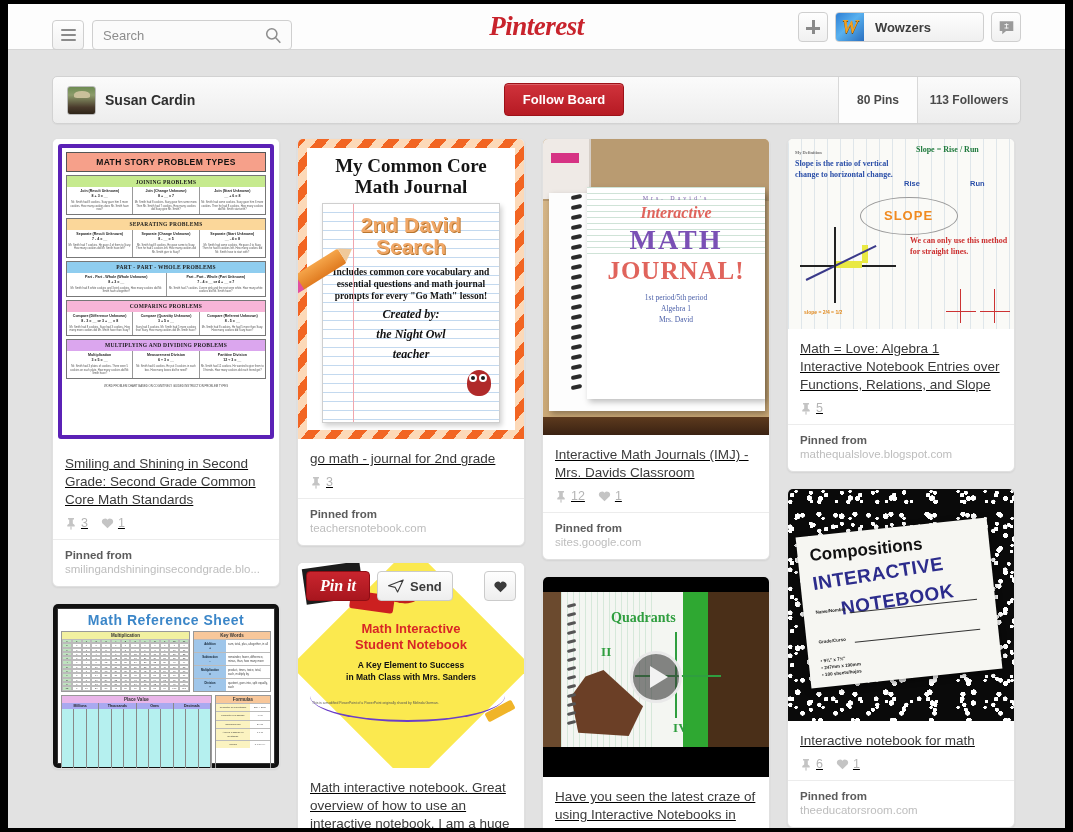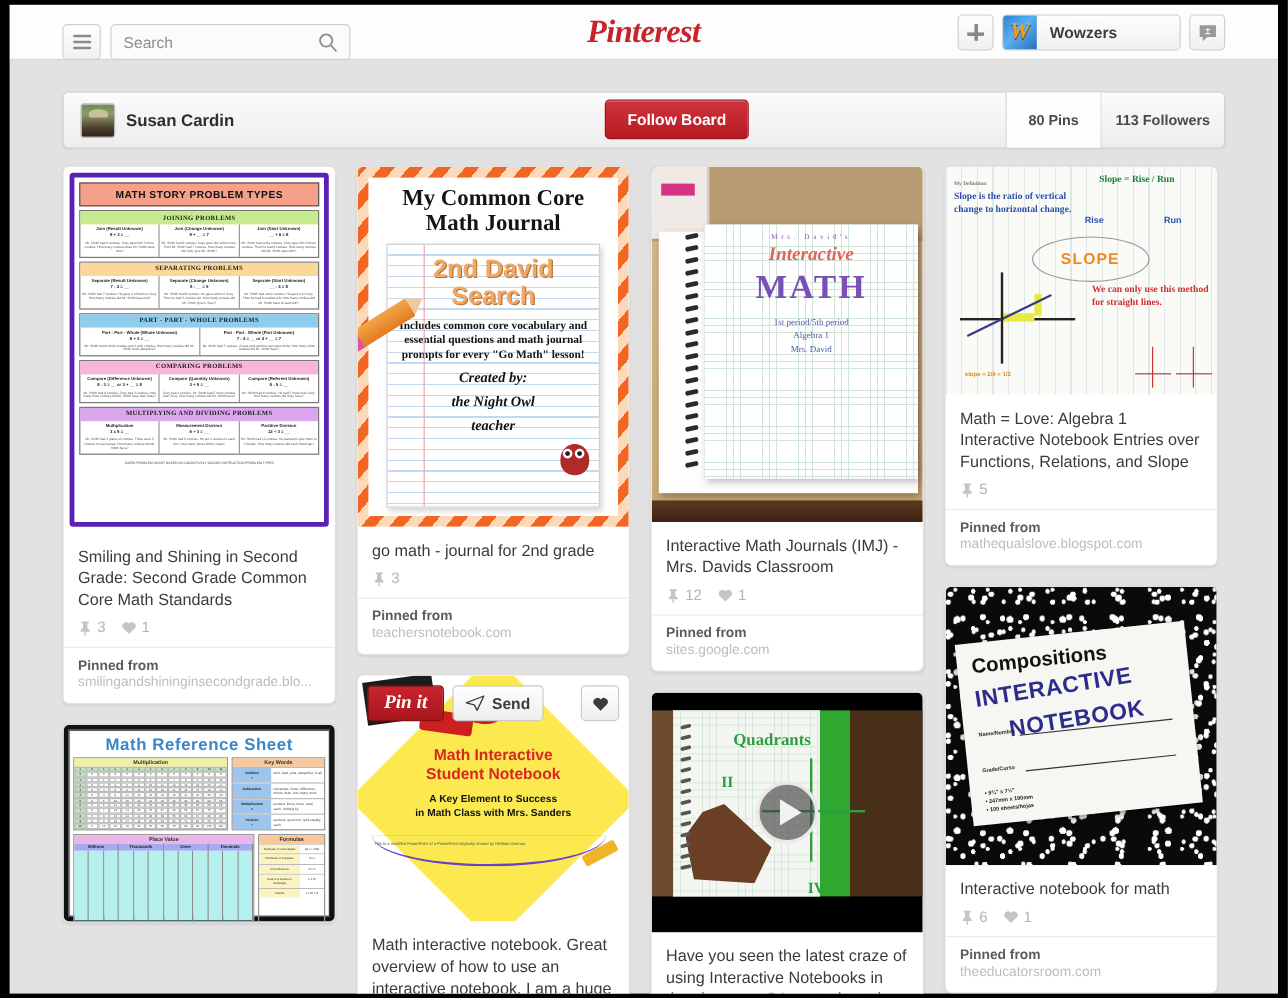--- a/index.html
+++ b/index.html
@@ -171,21 +171,21 @@
   .card {
     background: #fff;
     border: 1px solid #e0e0e0;
     border-radius: 6px;
     overflow: hidden;
     box-shadow: 0 1px 2px rgba(0,0,0,0.07);
     cursor: pointer;
     position: relative;
   }
   .card-img { width: 100%; display: block; position: relative; overflow: hidden; }
-  .card-body { padding: 11px 12px 9px 12px; }
+  .card-body { padding: 11px 12px 9px 12px; text-decoration: underline; }
   .card-title {
     font-size: 13.5px; line-height: 18px; color: #3b3b3b;
   }
   .card-stats { margin-top: 7px; display: flex; align-items: center; gap: 13px; }
   .stat { display:flex; align-items:center; gap: 4px; font-size: 12.5px; color: #b4b4b4; }
   .card-footer {
     border-top: 1px solid #ececec;
     padding: 9px 12px 11px 12px;
   }
   .pinned-label { font-size: 11.5px; font-weight: bold; color: #5c5c5c; }
@@ -365,21 +365,21 @@
   
   .art-vid{height:200px;background:#000;position:relative;overflow:hidden;}
   .vid-in{position:absolute;left:0;right:0;top:15px;bottom:30px;background:linear-gradient(90deg,#6b4a2e 0 8%,#e9e9e9 8% 62%,#2fa832 62% 73%,#4a2f18 73% 100%);}
   .vid-paper{position:absolute;left:8%;top:0;width:54%;height:100%;background:#f4f6f2;
     background-image: repeating-linear-gradient(#d6e8da 0 .5px,transparent .5px 6px),repeating-linear-gradient(90deg,#d6e8da 0 .5px,transparent .5px 6px);}
   .vid-q{position:absolute;left:50px;top:18px;font-family:"Liberation Serif",serif;font-size:14px;color:#2f9e3f;font-weight:bold;}
   .vid-ax{position:absolute;left:74px;top:40px;width:86px;height:86px;}
   .vid-ax:before{content:"";position:absolute;left:40px;top:0;width:1.5px;height:86px;background:#2f9e3f;}
   .vid-ax:after{content:"";position:absolute;left:0;top:43px;width:86px;height:1.5px;background:#2f9e3f;}
   .vid-ii{position:absolute;left:40px;top:52px;font-size:13px;color:#2f9e3f;font-weight:bold;font-family:"Liberation Serif",serif;}
-  .vid-iv{position:absolute;left:112px;top:140px;font-size:13px;color:#2f9e3f;font-weight:bold;font-family:"Liberation Serif",serif;}
+  .vid-iv{position:absolute;left:112px;top:128px;font-size:13px;color:#2f9e3f;font-weight:bold;font-family:"Liberation Serif",serif;}
   .vid-hand{position:absolute;left:10px;top:78px;width:72px;height:66px;background:#6b3f26;clip-path:polygon(0 40%,20% 10%,45% 0,70% 25%,100% 55%,80% 100%,10% 95%);}
   .vid-spiral{position:absolute;left:24px;top:12px;width:10px;height:126px;}
   .vid-spiral i{position:absolute;left:0;width:9px;height:3px;background:#555;border-radius:2px;transform:rotate(-14deg);}
 
   
   .art-comp{height:232px;position:relative;overflow:hidden;
     background:#0a0a0a;
     background-image:
       radial-gradient(circle at 12% 18%, #fff 0 2.2px, transparent 2.4px),
       radial-gradient(circle at 30% 9%, #fff 0 1.6px, transparent 1.8px),
@@ -978,20 +978,21 @@
                 <i style="top:160px"></i>
                 <i style="top:170px"></i>
                 <i style="top:180px"></i>
                 <i style="top:190px"></i>
             </div>
             <div class="imj-sheet">
               <div class="imj-ws">
                 <div class="imj-mrs">Mrs. David's</div>
                 <div class="imj-int">Interactive</div>
                 <div class="imj-math">MATH</div>
+                <div class="imj-jr">JOURNAL!</div>
                 <div class="imj-sm">1st period/5th period</div>
                 <div class="imj-sm" style="margin-top:1px">Algebra 1</div>
                 <div class="imj-sm" style="margin-top:1px">Mrs. David</div>
               </div>
             </div>
             <div class="imj-desk"></div>
           </div>
         </div>
         <div class="card-body">
           <div class="card-title">Interactive Math Journals (IMJ) - Mrs. Davids Classroom</div>

